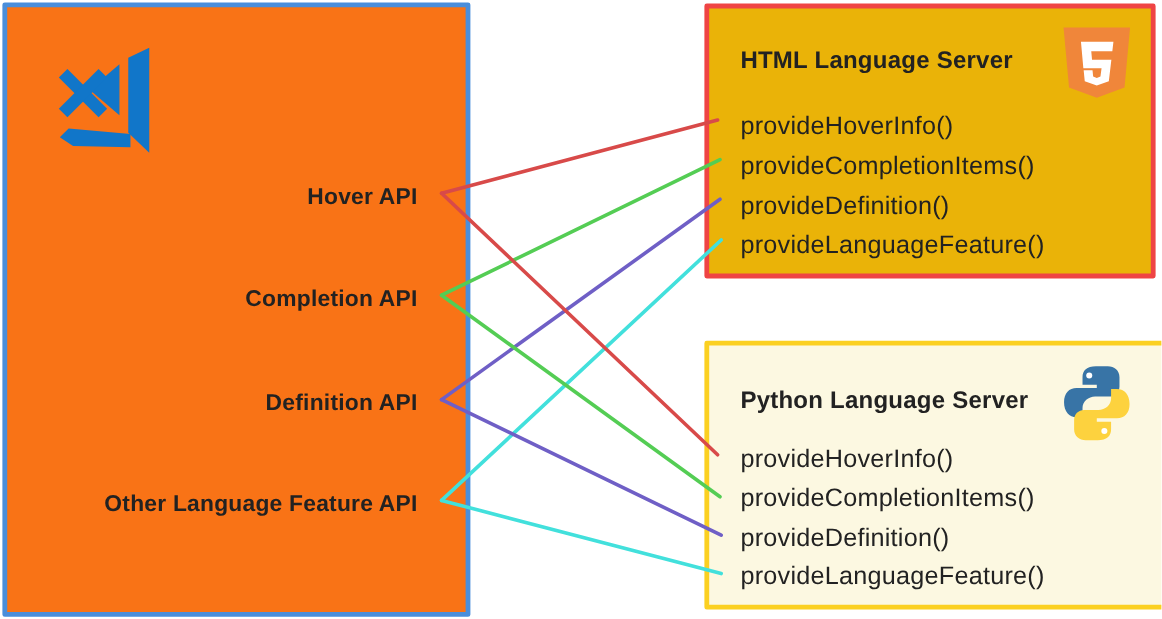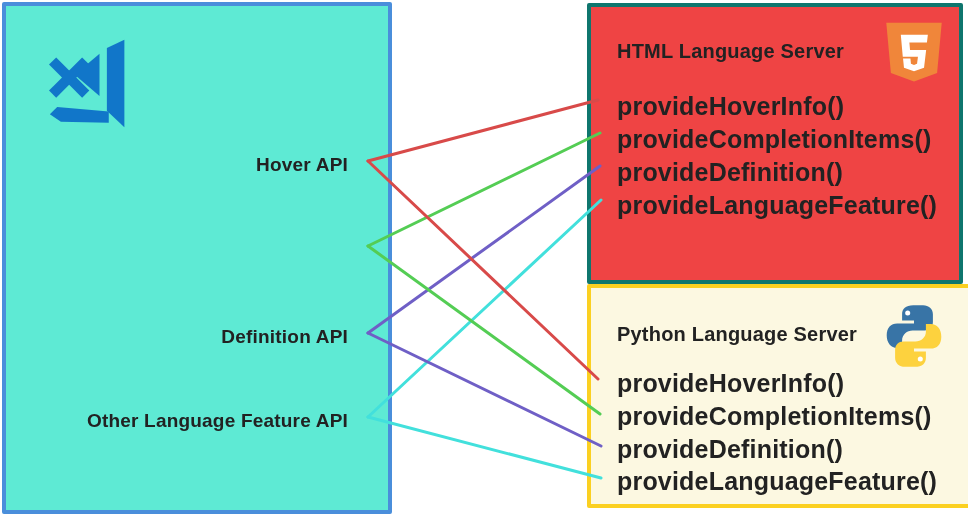--- a/index.html
+++ b/index.html
@@ -13,28 +13,28 @@
     overflow: hidden;
   }
   .box {
     position: absolute;
     box-sizing: border-box;
     border-radius: 2px;
   }
   .editor-box {
     left: 2px; top: 2px;
     width: 390px; height: 512px;
-    background: #5eead4;
+    background: #f97316;
     border: 4px solid #4a8edb;
   }
   .html-box {
     left: 587px; top: 3px;
-    width: 376px; height: 281px;
-    background: #ef4444;
-    border: 4px solid #0f766e;
+    width: 376px; height: 229px;
+    background: #eab308;
+    border: 4px solid #ef4444;
   }
   .python-box {
     left: 587px; top: 284px;
     width: 424px; height: 224px;
     background: #fcf8e1;
     border: 4px solid #fbd021;
   }
   .api-label {
     position: absolute;
     right: 40px;
@@ -50,22 +50,22 @@
     left: 26px;
     font-size: 20px;
     font-weight: 700;
     line-height: 26px;
     white-space: nowrap;
     letter-spacing: 0.2px;
   }
   .method {
     position: absolute;
     left: 26px;
-    font-size: 25px;
-    font-weight: 700;
+    font-size: 21px;
+    font-weight: 400;
     line-height: 24px;
     white-space: nowrap;
     letter-spacing: 0.2px;
   }
   .logo { position: absolute; }
   .lines-overlay {
     position: absolute;
     left: 0; top: 0;
     width: 968px; height: 516px;
     pointer-events: none;
@@ -82,20 +82,21 @@
         <polygon points="64,11 83,2 83,97 64,79"></polygon>
         <polygon points="2,83 10,75 66,80 66,92 14,91"></polygon>
         <polygon points="56,17 56,63 29,40"></polygon>
       </g>
       <g stroke="#1176c9" stroke-width="11" fill="none">
         <line x1="5" y1="25" x2="41" y2="61"></line>
         <line x1="5" y1="61" x2="41" y2="25"></line>
       </g>
     </svg>
     <div class="api-label" style="top:146px;">Hover API</div>
+    <div class="api-label" style="top:231px;">Completion API</div>
     <div class="api-label" style="top:402px;">Other Language Feature API</div>
     <div class="api-label" style="top:318px;">Definition API</div>
   </div>
 
   <div class="box html-box">
     <div class="server-title" style="top:31px;">HTML Language Server</div>
     <svg class="logo" style="left:290px; top:14px;" width="66" height="67" viewBox="0 0 100 100">
       <polygon points="8,2 92,2 85,78 50,91 15,78" fill="#f0863a"></polygon>
       <path d="M30 20 H71 L69.6 32 H43 L44 43 H68.4 L65.2 70 L50 75.5 L34.8 70 L33.4 56 H44.6 L45.4 64 L50 65.8 L54.6 64 L56 53.5 H33 Z" fill="#ffffff"></path>
     </svg>

